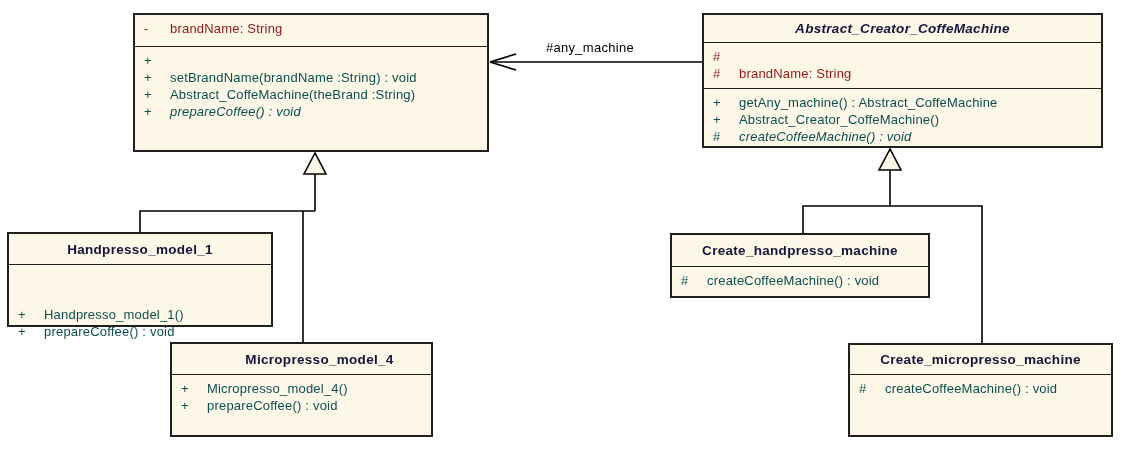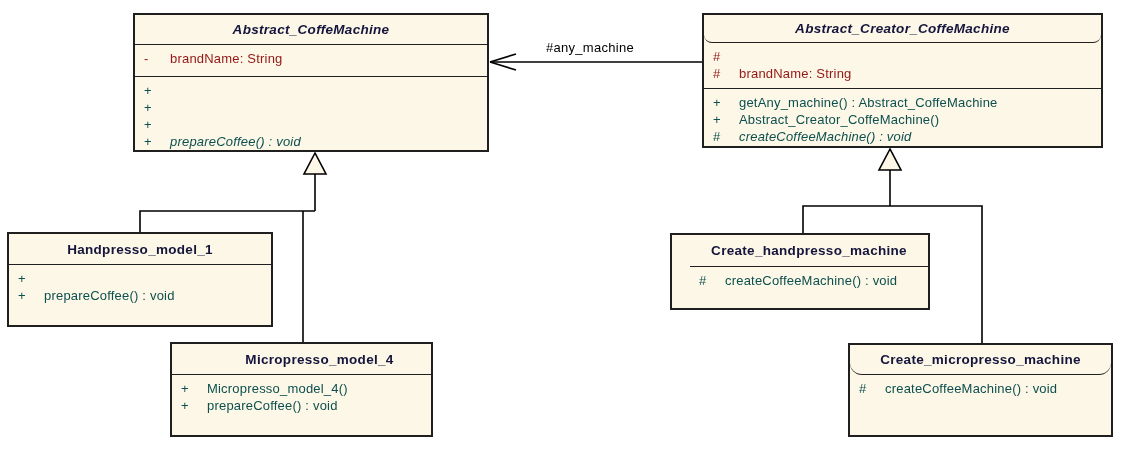--- a/index.html
+++ b/index.html
@@ -106,46 +106,47 @@
     </g>
 
     <g>
       <polygon class="tri" points="890,149 879,170 901,170"></polygon>
       <line class="edge" x1="890" y1="170" x2="890" y2="206"></line>
       <path class="edge" d="M803,233 L803,206 L982,206 L982,343"></path>
     </g>
   </svg>
 
   <div class="uml-class" style="left:133px; top:13px; width:356px; height:139px;">
-    <div class="uml-title abstract" style="height:30px;">Abstract_CoffeMachine</div>
     <div class="compartment attrs" style="height:32px;">
       <div class="row attr">
         <span class="vis">-</span>
         <span class="mtext">brandName: String</span>
       </div>
     </div>
     <div class="compartment methods">
       <div class="row method">
         <span class="vis">+</span>
       </div>
       <div class="row method">
         <span class="vis">+</span>
-      </div>
-      <div class="row method">
-        <span class="vis">+</span>
+        <span class="mtext">setBrandName(brandName :String) : void</span>
+      </div>
+      <div class="row method">
+        <span class="vis">+</span>
+        <span class="mtext">Abstract_CoffeMachine(theBrand :String)</span>
       </div>
       <div class="row method">
         <span class="vis">+</span>
         <span class="mtext italic">prepareCoffee() : void</span>
       </div>
     </div>
   </div>
 
   <div class="uml-class" style="left:702px; top:13px; width:401px; height:135px;">
-    <div class="uml-title abstract" style="height:28px;border-radius:8px;">Abstract_Creator_CoffeMachine</div>
+    <div class="uml-title abstract" style="height:28px;">Abstract_Creator_CoffeMachine</div>
     <div class="compartment attrs" style="height:46px;">
       <div class="row attr">
         <span class="vis">#</span>
       </div>
       <div class="row attr">
         <span class="vis">#</span>
         <span class="mtext">brandName: String</span>
       </div>
     </div>
     <div class="compartment methods">
@@ -157,25 +158,26 @@
         <span class="vis">+</span>
         <span class="mtext">Abstract_Creator_CoffeMachine()</span>
       </div>
       <div class="row method">
         <span class="vis">#</span>
         <span class="mtext italic">createCoffeeMachine() : void</span>
       </div>
     </div>
   </div>
 
-  <div class="uml-class" style="left:7px; top:232px; width:266px; height:95px;">
+  <div class="uml-class" style="left:7px; top:232px; width:266px; height:95px;gap:36px;">
     <div class="uml-title" style="height:31px;">Handpresso_model_1</div>
     <div class="compartment methods">
       <div class="row method">
         <span class="vis">+</span>
+        <span class="mtext">Handpresso_model_1()</span>
       </div>
       <div class="row method">
         <span class="vis">+</span>
         <span class="mtext">prepareCoffee() : void</span>
       </div>
     </div>
   </div>
 
   <div class="uml-class" style="left:170px; top:342px; width:263px; height:95px;">
     <div class="uml-title" style="height:31px;padding-left:36px;">Micropresso_model_4</div>
@@ -184,32 +186,32 @@
         <span class="vis">+</span>
         <span class="mtext">Micropresso_model_4()</span>
       </div>
       <div class="row method">
         <span class="vis">+</span>
         <span class="mtext">prepareCoffee() : void</span>
       </div>
     </div>
   </div>
 
-  <div class="uml-class" style="left:670px; top:233px; width:260px; height:77px;padding-left:18px;">
+  <div class="uml-class" style="left:670px; top:233px; width:260px; height:65px;">
     <div class="uml-title" style="height:32px;">Create_handpresso_machine</div>
     <div class="compartment methods">
       <div class="row method">
         <span class="vis">#</span>
         <span class="mtext">createCoffeeMachine() : void</span>
       </div>
     </div>
   </div>
 
   <div class="uml-class" style="left:848px; top:343px; width:265px; height:94px;">
-    <div class="uml-title" style="height:30px;border-radius:12px;">Create_micropresso_machine</div>
+    <div class="uml-title" style="height:30px;">Create_micropresso_machine</div>
     <div class="compartment methods">
       <div class="row method">
         <span class="vis">#</span>
         <span class="mtext">createCoffeeMachine() : void</span>
       </div>
     </div>
   </div>
 
 </div>
 

